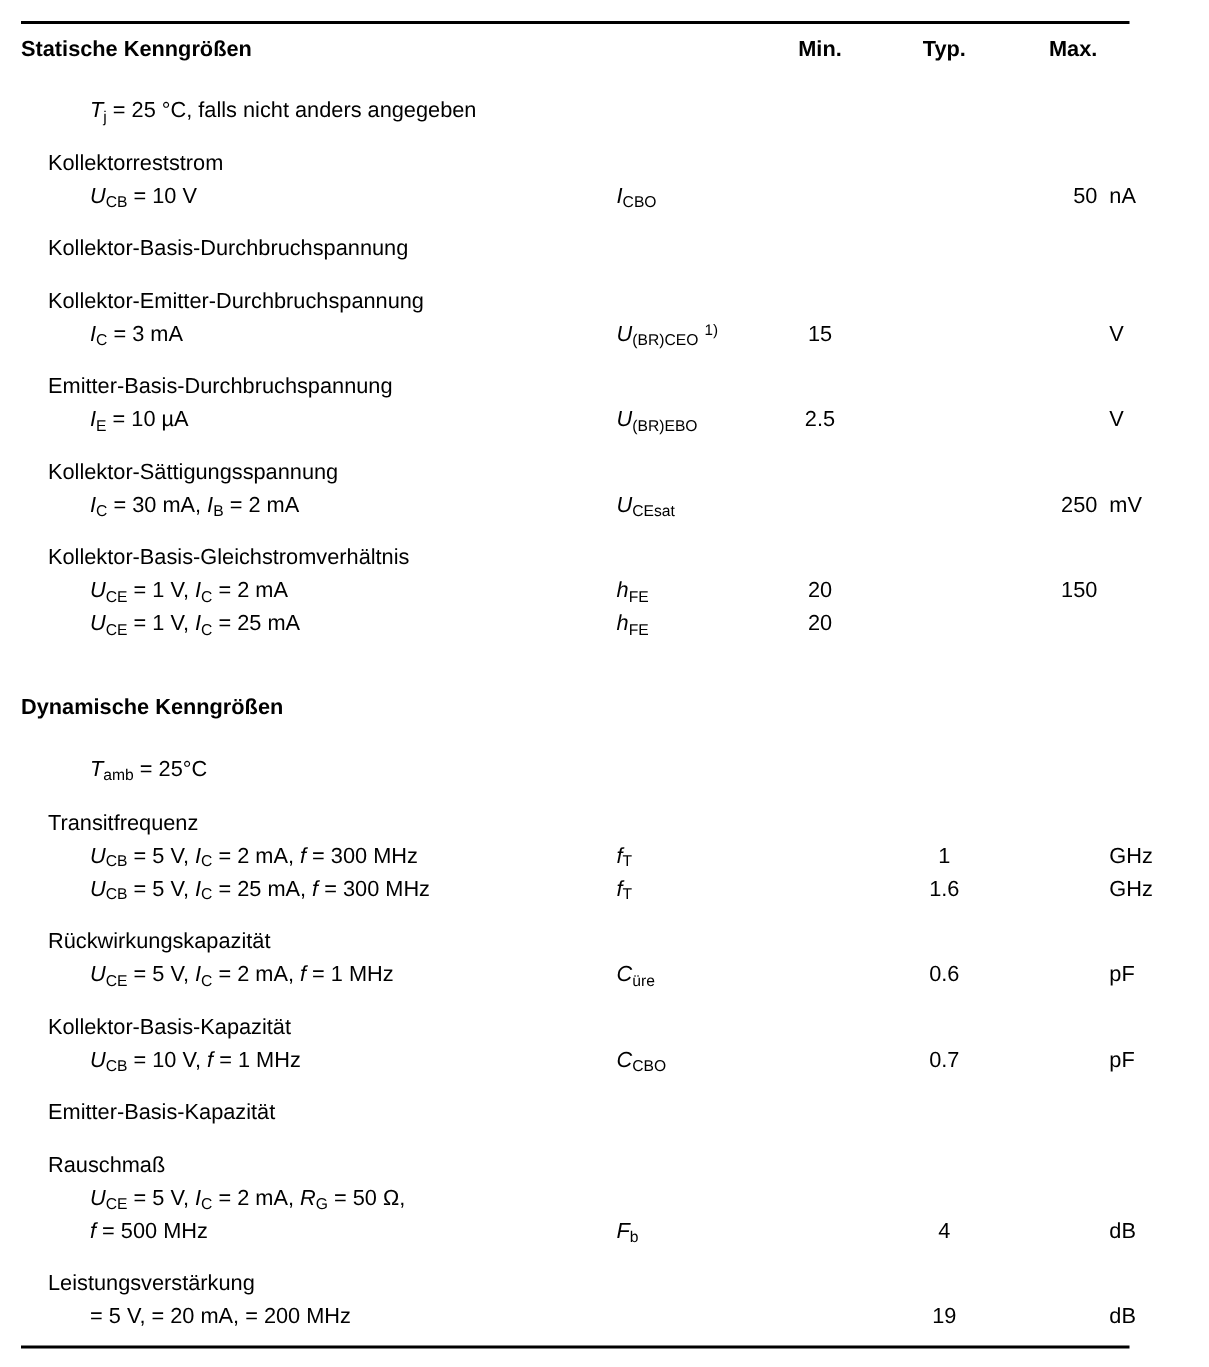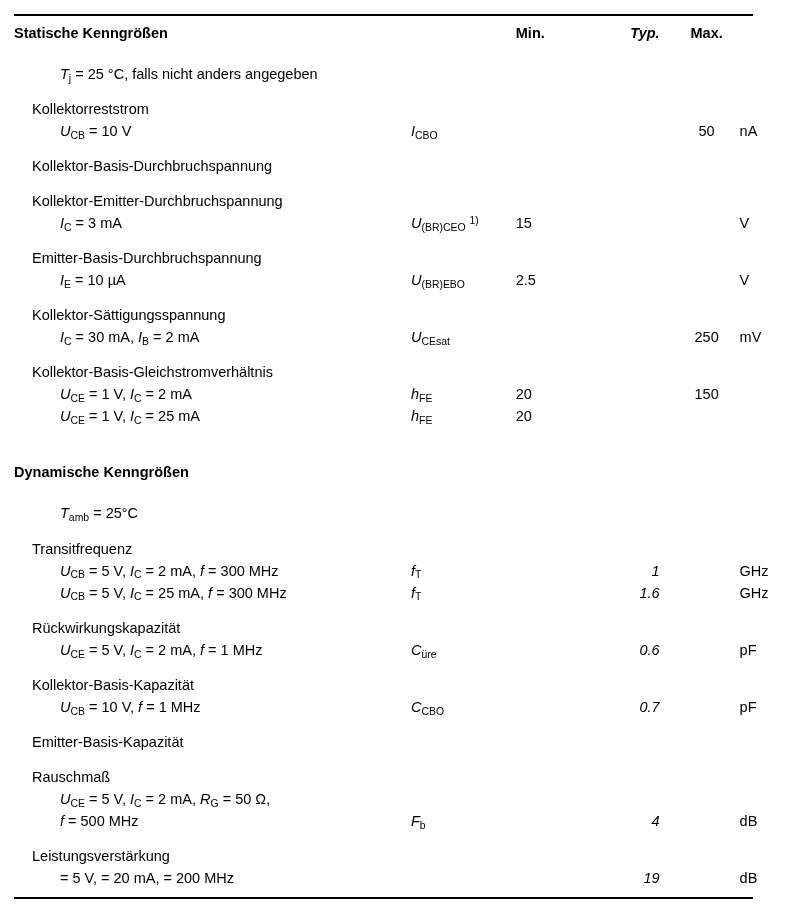--- a/index.html
+++ b/index.html
@@ -41,23 +41,23 @@
     font-size: 14.5px;
   }
   table.spec td {
     vertical-align: top;
     padding: 0;
     line-height: 1.52;
   }
   
   .c-desc   { width: 404px; }
   .c-sym    { width: 126px; }
-  .c-min    { width: 80px;  text-align: left; padding-right: 22px !important; margin-top: 25px; }
-  .c-typ    { width: 78px;  text-align: right; padding-right: 22px !important; font-style: italic; }
-  .c-max    { width: 60px;  text-align: center; padding-right: 8px !important; }
+  .c-min    { width: 80px;  text-align: center; padding-right: 22px !important; margin-top: 25px; }
+  .c-typ    { width: 78px;  text-align: center; padding-right: 22px !important; }
+  .c-max    { width: 60px;  text-align: right; padding-right: 8px !important; }
   .c-unit   { width: 50px;  text-align: left; padding-right: 10px !important; }
 
   .sect-head td { font-weight: bold; padding-bottom: 6px !important; }
   .hdr-cell { font-weight: bold; }
 
   .row-gap td { height: 13px; }
   .row-gap-big td { height: 34px; }
 
   .indent1 { padding-left: 18px !important; }
   .indent2 { padding-left: 46px !important; }

